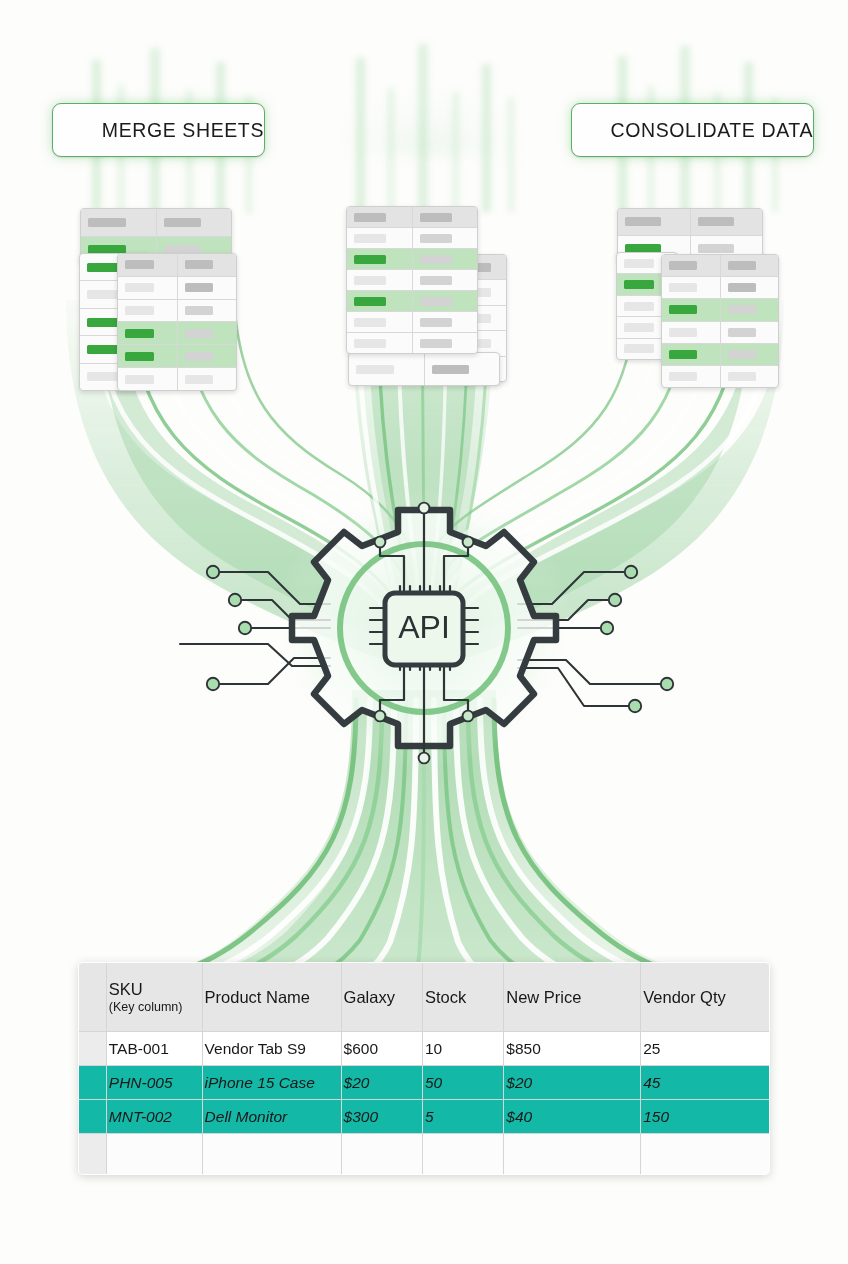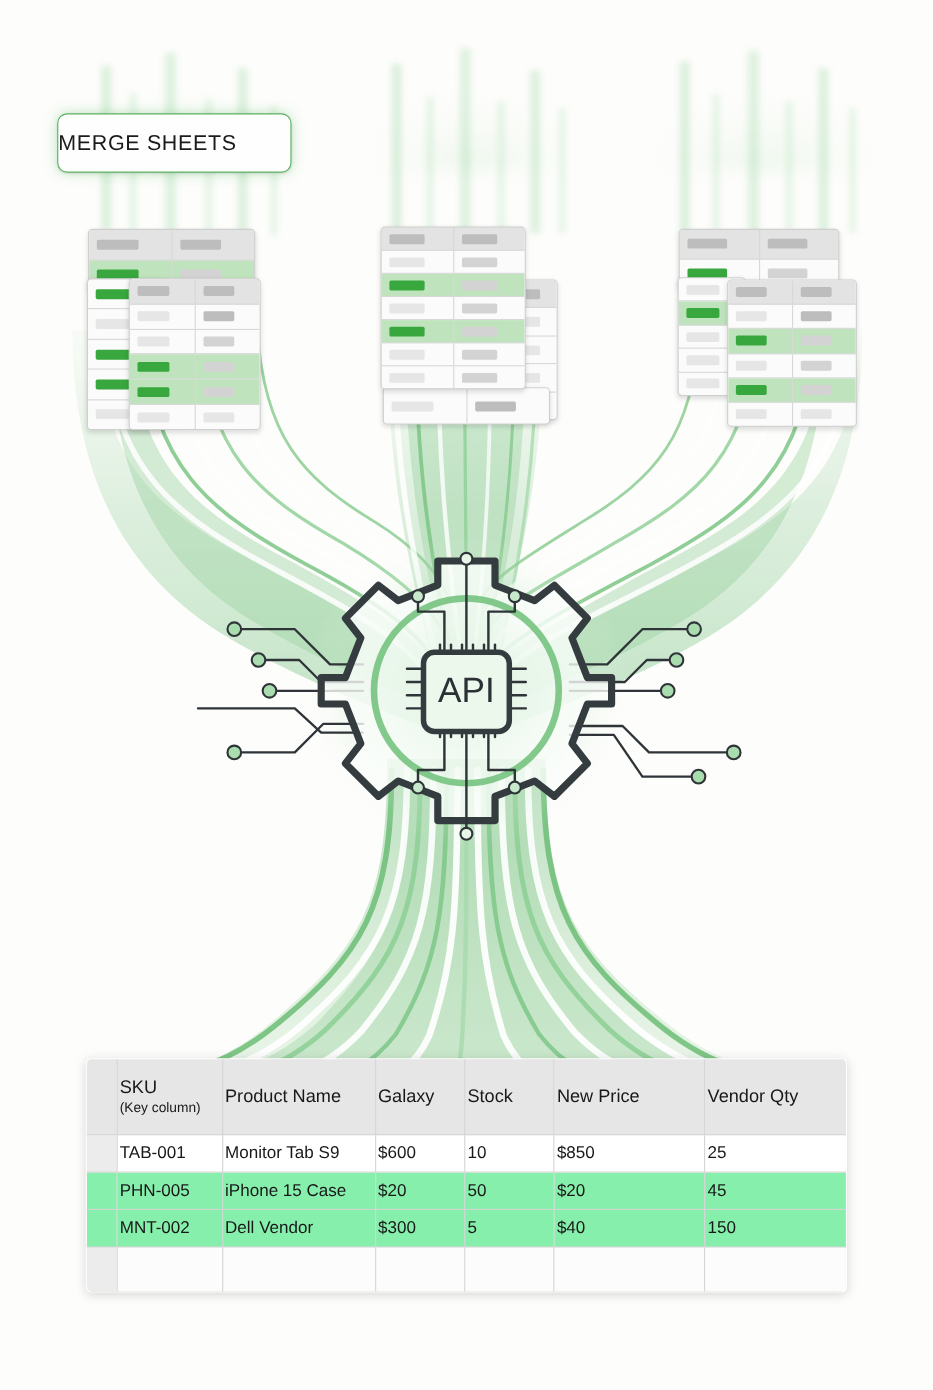--- a/index.html
+++ b/index.html
@@ -13,21 +13,21 @@
   #stage{position:absolute;inset:0;width:848px;height:1264px;}
   #bgsvg{position:absolute;left:0;top:0;width:848px;height:1264px;}
 
   
   .label-chip{
     position:absolute;
     box-sizing:border-box;
     background:#fefefe;
     border:1.6px solid #5caf62;
     border-radius:9px;
-    display:flex;align-items:center;justify-content:flex-start;
+    display:flex;align-items:center;justify-content:flex-end;
     color:#1b1b1b;
     font-size:19.5px;
     letter-spacing:0.6px;
     font-weight:400;
     box-shadow:0 0 12px rgba(120,200,130,.45), 0 1px 2px rgba(0,0,0,.10);
     z-index:40;
     white-space:nowrap;
   }
   #chip-merge{left:52px;top:103px;width:213px;height:54px;}
   #chip-stack{left:320px;top:103px;width:208px;height:54px;}
@@ -82,21 +82,21 @@
     line-height:1.15;
   }
   #otable thead th{
     background:#e6e6e6;
     height:68px;
     vertical-align:middle;
     font-size:16.5px;
   }
   #otable thead th .sub{display:block;font-size:12.5px;margin-top:1px;}
   #otable tbody tr{height:34px;margin-top:24px;}
-  #otable tbody tr.alt td{background:#86efac;}
+  #otable tbody tr.alt td{background:#14b8a6;font-style:italic;}
   .marker-col{width:26px;background:#ececec;padding:0!important;}
   td.marker-col.on{background:#2cb534;}
   th.marker-col{background:#e6e6e6;}
   tr.blank td{background:#fcfcfc;height:40px;}
   tr.blank td.marker-col{background:#ececec;}
   .col-sku{width:88px;}
   .col-name{width:130px;margin-left:44px;}
   .col-price{width:74px;}
   .col-stock{width:74px;}
   .col-new{width:128px;}
@@ -317,20 +317,23 @@
 
     <g>
       <rect x="385" y="593" width="78" height="72" rx="10" ry="10" fill="#ecf8ec" stroke="#353c40" stroke-width="5"></rect>
       <text id="api-text" x="424" y="638" text-anchor="middle" font-family="Liberation Sans, sans-serif" font-size="32" font-weight="400" fill="#2b3134">API</text>
     </g>
   </svg>
 
   <div class="label-chip" id="chip-merge">
     <span>MERGE SHEETS</span>
   </div>
+  <div class="label-chip" id="chip-consolidate">
+    <span>CONSOLIDATE DATA</span>
+  </div>
 
   <div class="sheet-card" style="left:80px;top:208px;width:152px;height:56px;">
     <div class="sheet-row hdr">
         <div class="sheet-cell">
           <i class="bar dark"></i>
         </div>
         <div class="sheet-cell">
           <i class="bar dark"></i>
         </div>
       </div>
@@ -626,39 +629,39 @@
           <th class="col-price">Galaxy</th>
           <th class="col-stock">Stock</th>
           <th class="col-new">New Price</th>
           <th class="col-vendor">Vendor Qty</th>
         </tr>
       </thead>
       <tbody>
         <tr>
           <td class="marker-col"></td>
           <td>TAB-001</td>
-          <td>Monitor Tab S9</td>
+          <td>Vendor Tab S9</td>
           <td>$600</td>
           <td>10</td>
           <td>$850</td>
           <td>25</td>
         </tr>
         <tr class="alt">
           <td class="marker-col on"></td>
           <td>PHN-005</td>
           <td>iPhone 15 Case</td>
           <td>$20</td>
           <td>50</td>
           <td>$20</td>
           <td>45</td>
         </tr>
         <tr class="alt">
           <td class="marker-col on"></td>
           <td>MNT-002</td>
-          <td>Dell Vendor</td>
+          <td>Dell Monitor</td>
           <td>$300</td>
           <td>5</td>
           <td>$40</td>
           <td>150</td>
         </tr>
         <tr class="blank">
           <td class="marker-col"></td>
           <td></td>
           <td></td>
           <td></td>

